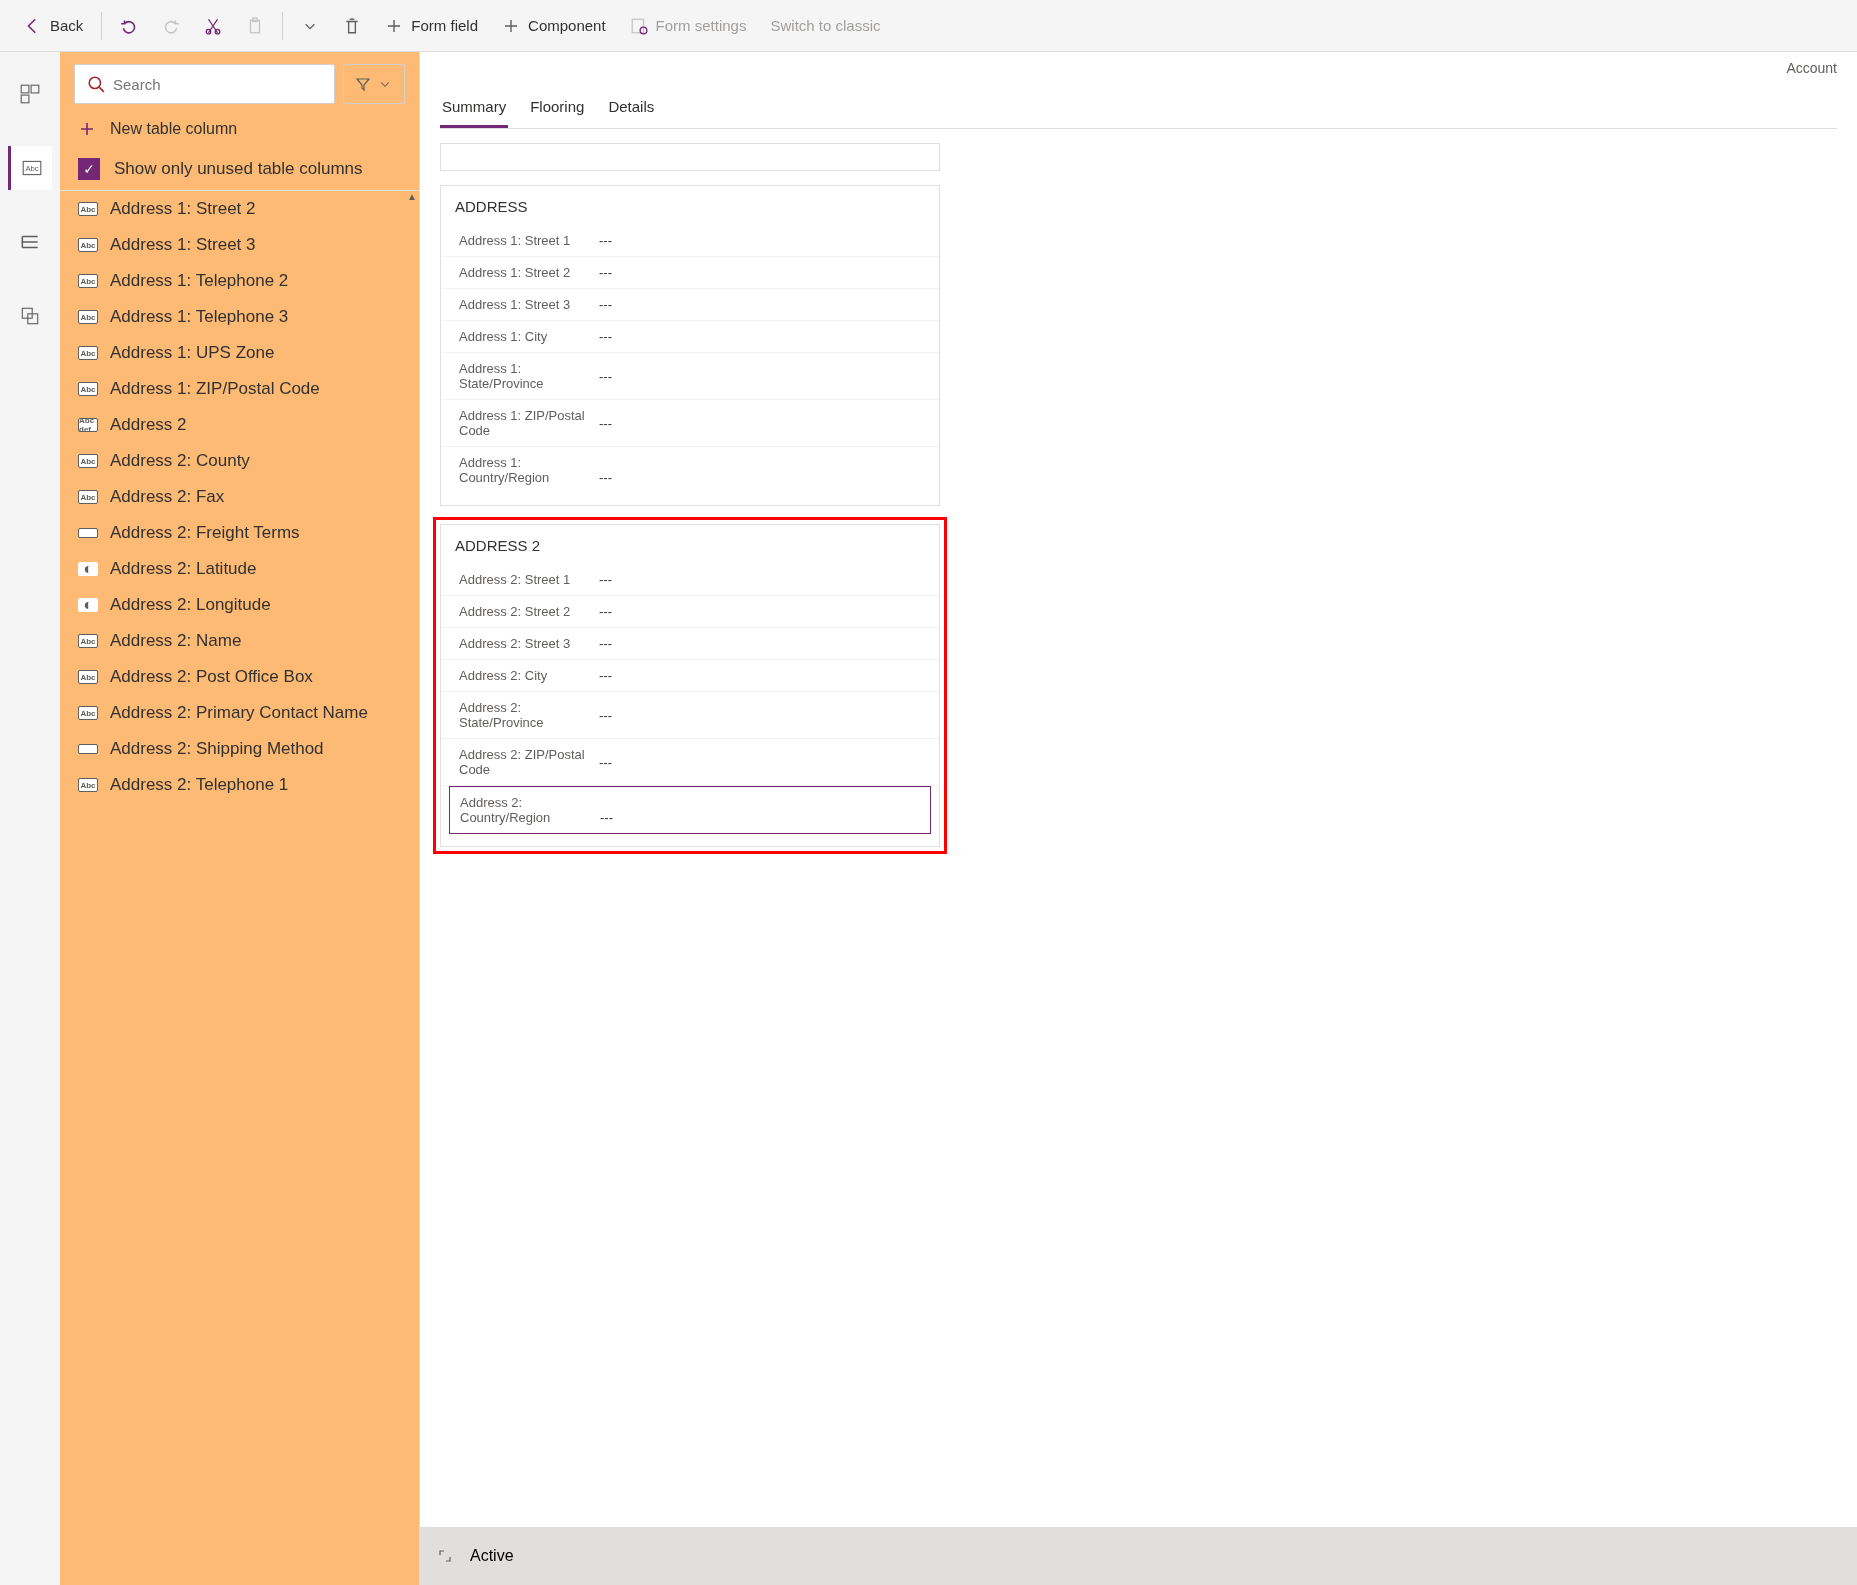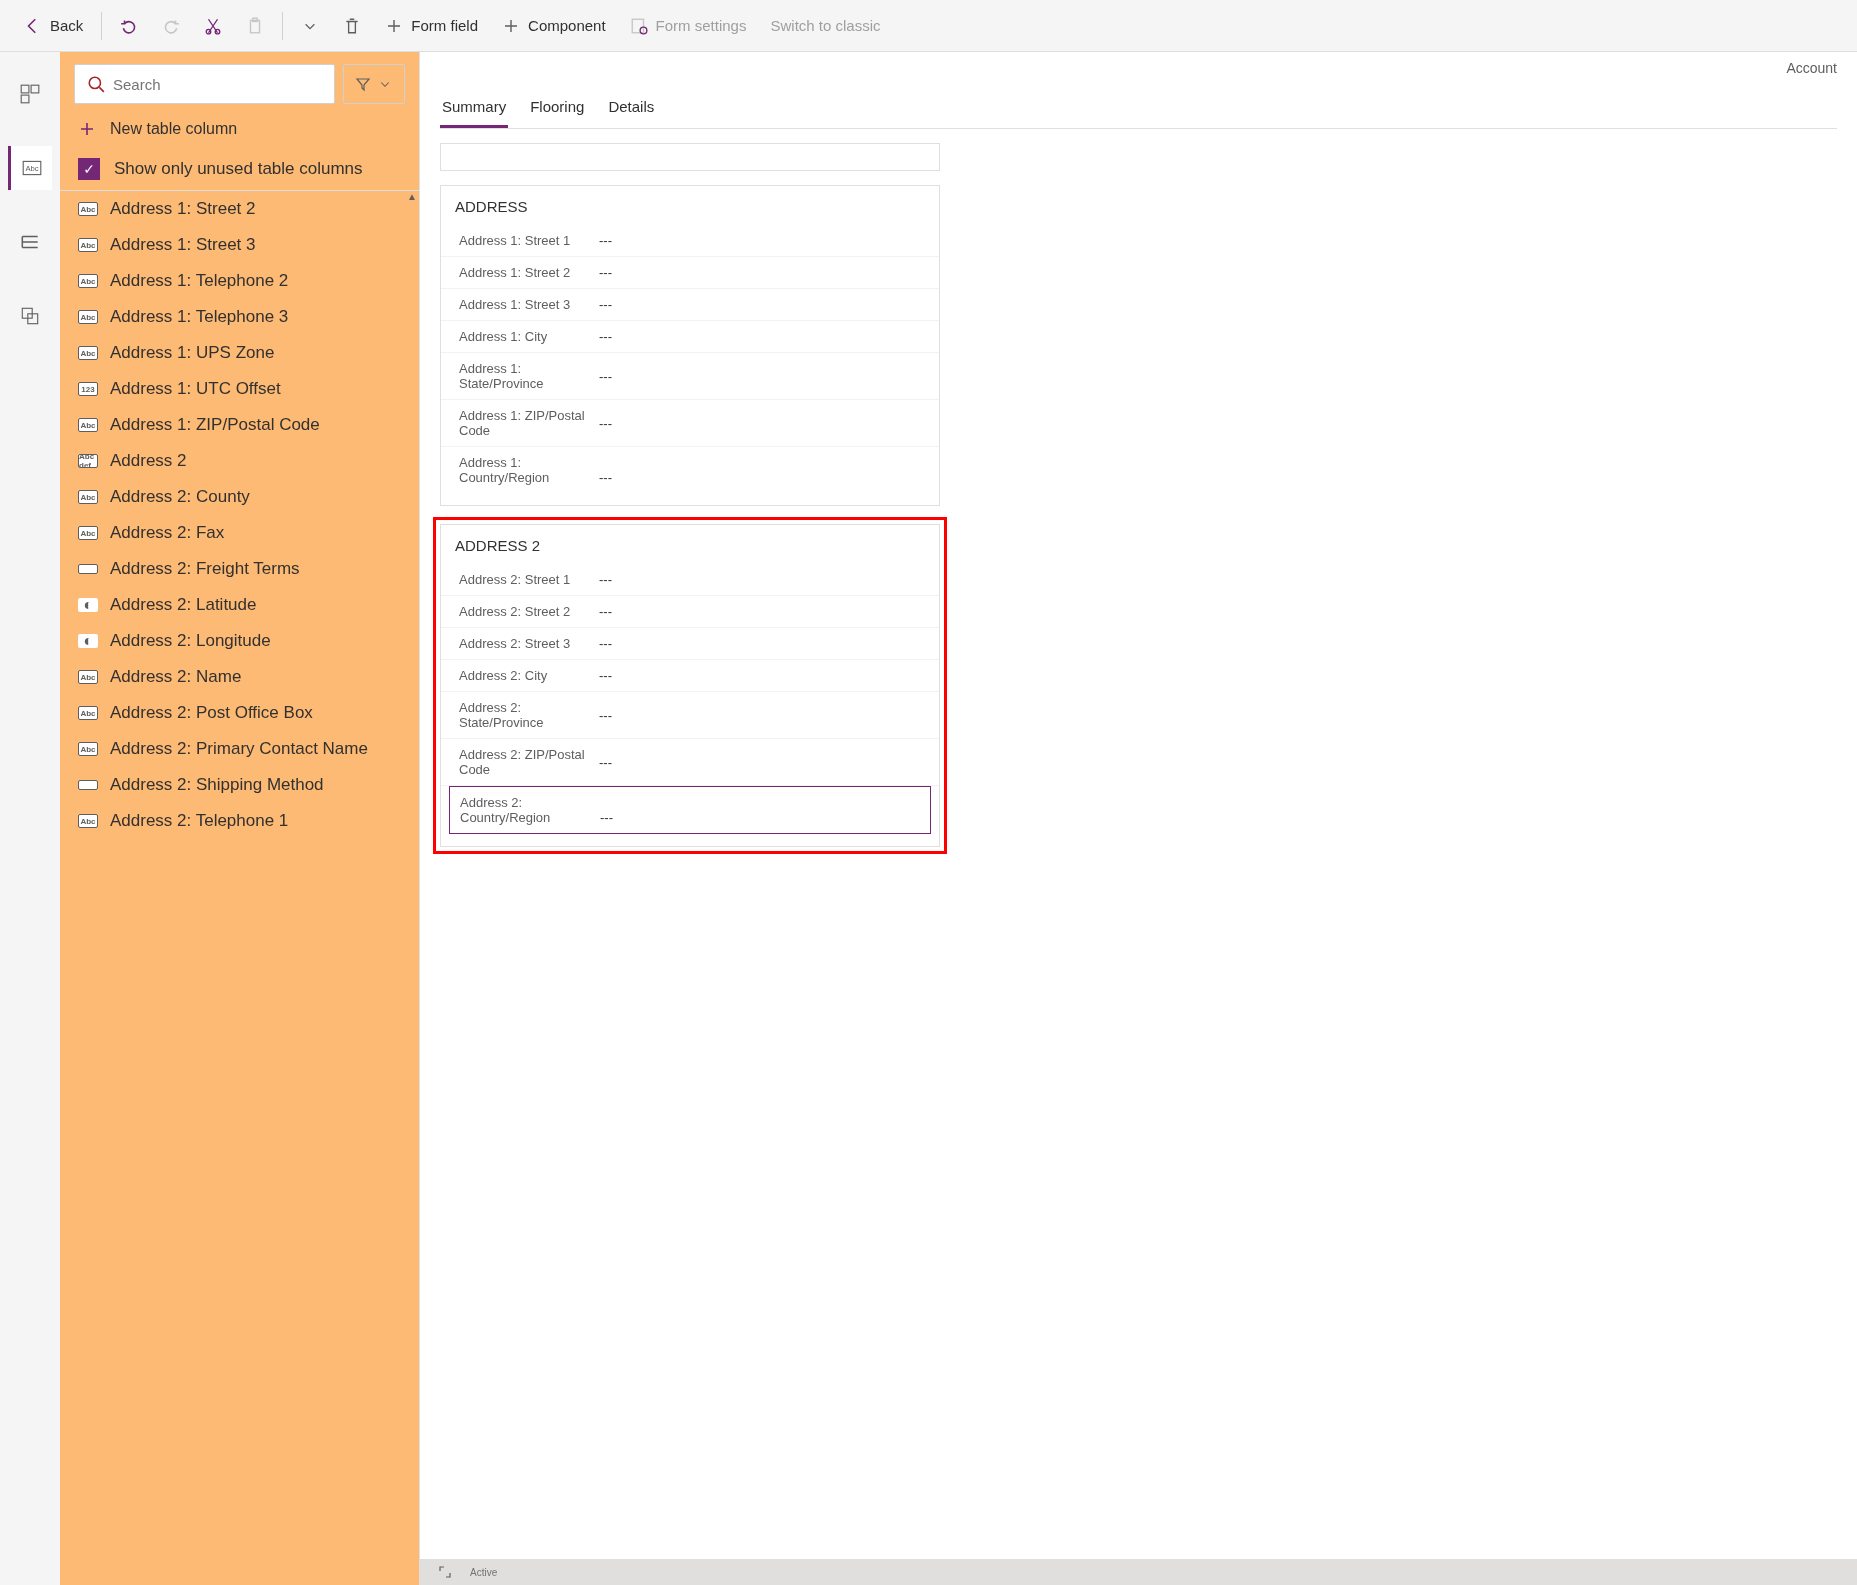--- a/index.html
+++ b/index.html
@@ -109,21 +109,21 @@
   }
   .field-row:last-child { border-bottom: none; align-items: flex-end; }
   .field-label { width: 140px; color: #605e5c; }
   .field-value { color: #323130; }
   .field-row.selected {
     border: 1px solid #742774; margin: 0 8px; padding: 8px 10px;
   }
 
   .status-bar {
     display: flex; align-items: center; gap: 16px; background: #e1dfdd;
-    padding: 4px 16px; font-size: 10px; color: #737373;
+    padding: 20px 16px; font-size: 16px; color: #000000;
     position: absolute; bottom: 0; left: 0; right: 0;
   }
 </style>
 </head>
 <body>
 
 <div class="app">
 
   <div class="toolbar">
     <div class="tb-btn">
@@ -299,24 +299,20 @@
             </div>
             <div class="col-item">
               <span class="col-icon">Abc</span>
               <span>Address 1: Telephone 3</span>
             </div>
             <div class="col-item">
               <span class="col-icon">Abc</span>
               <span>Address 1: UPS Zone</span>
             </div>
             <div class="col-item">
-              <span class="col-icon">123</span>
-              <span>Address 1: UTC Offset</span>
-            </div>
-            <div class="col-item">
               <span class="col-icon">Abc</span>
               <span>Address 1: ZIP/Postal Code</span>
             </div>
             <div class="col-item">
               <span class="col-icon">Abc def</span>
               <span>Address 2</span>
             </div>
             <div class="col-item">
               <span class="col-icon">Abc</span>
               <span>Address 2: County</span>

